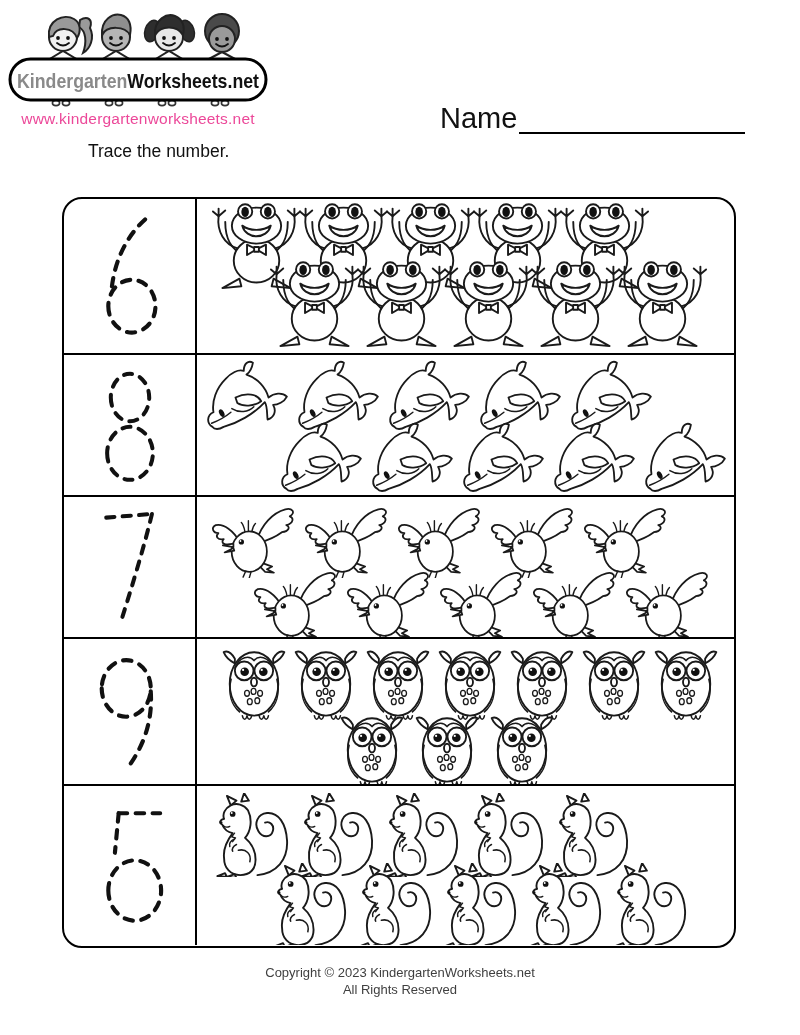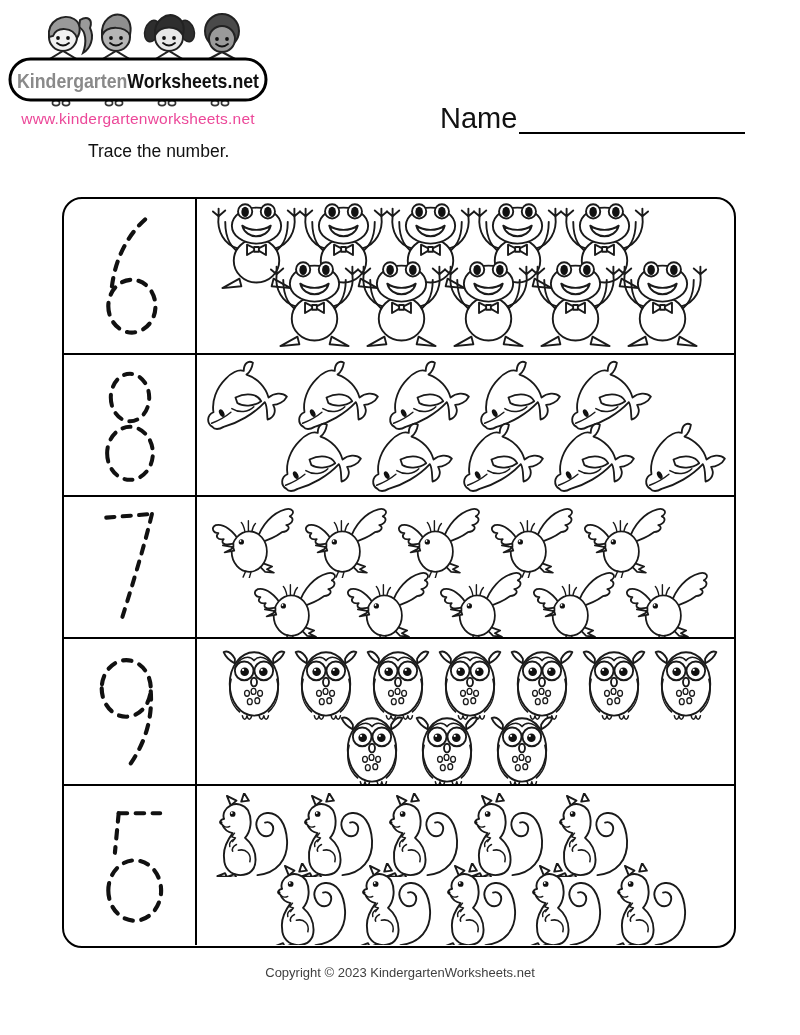--- a/index.html
+++ b/index.html
@@ -415,14 +415,15 @@
             <svg viewBox="0 0 95 88" width="92" height="84" style="margin-right: -7px;">
               <use href="#sym-squirrel"></use>
             </svg>
           </div>
         </div>
       </div>
     </div>
 
   <div class="footer" style="color:#3f3f3f">
     <div>Copyright © 2023 KindergartenWorksheets.net</div>
+    <div>All Rights Reserved</div>
   </div>
 </div>
 
 </body></html>

